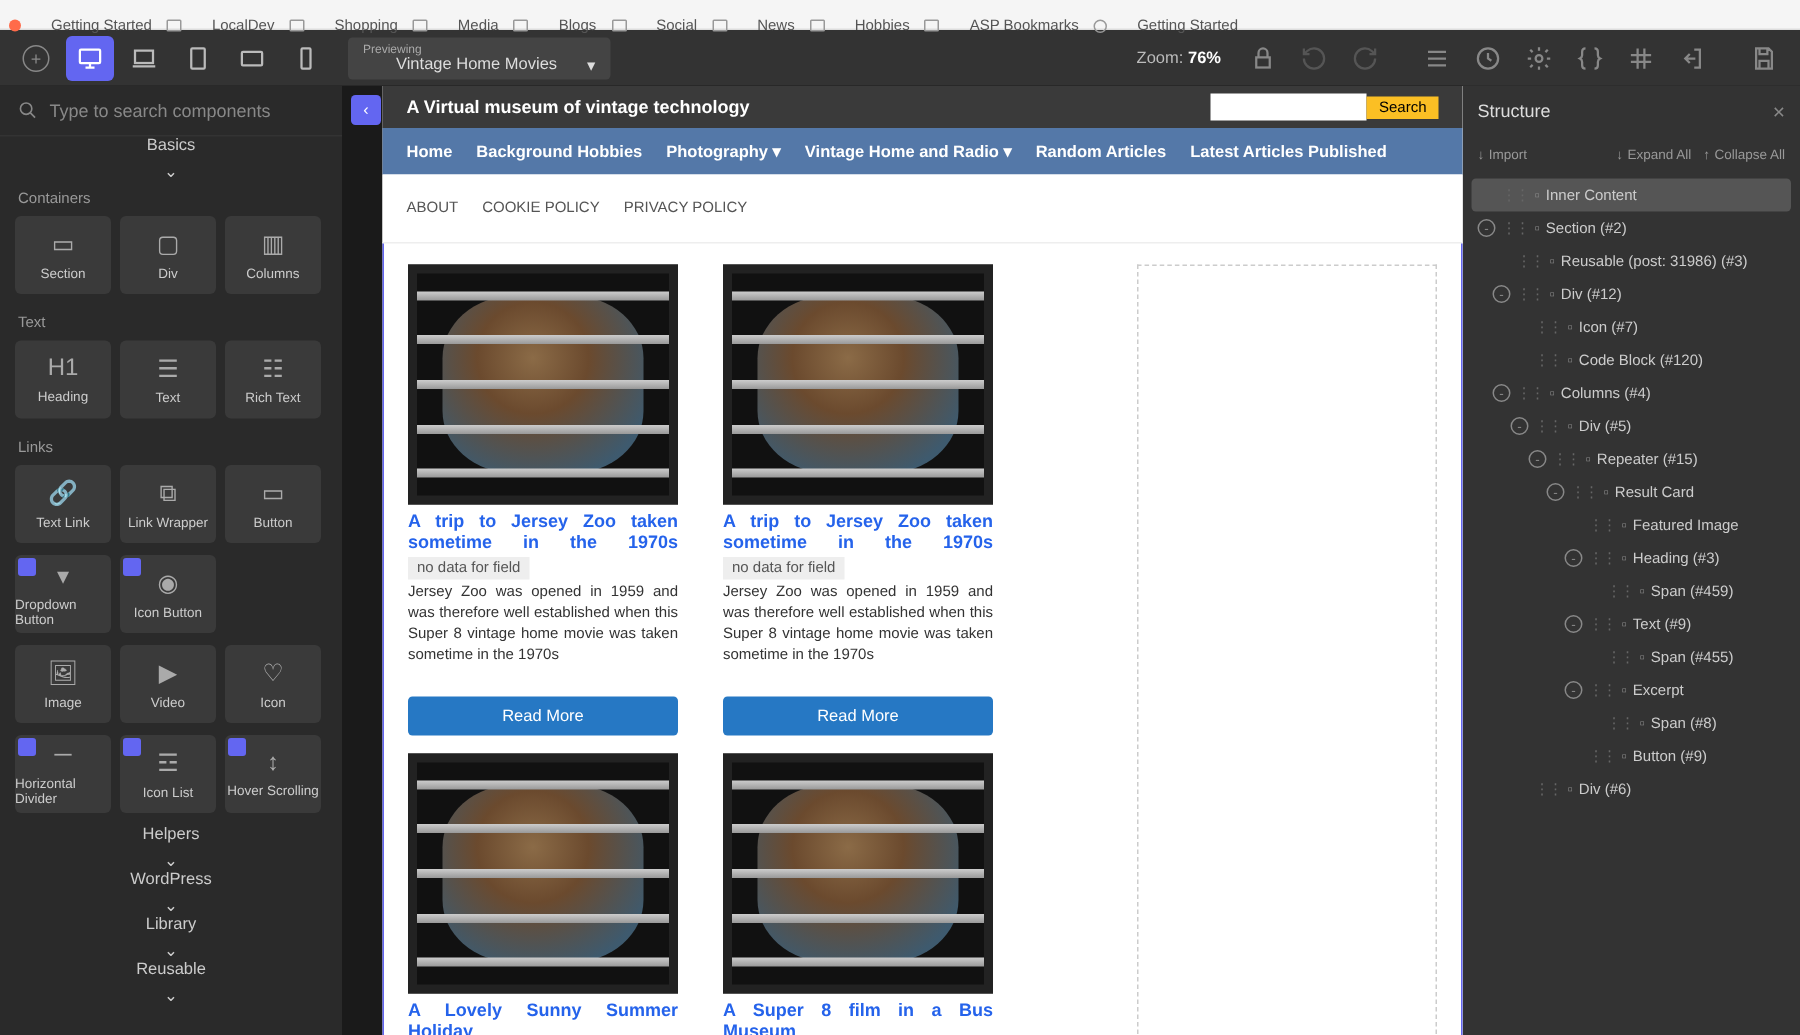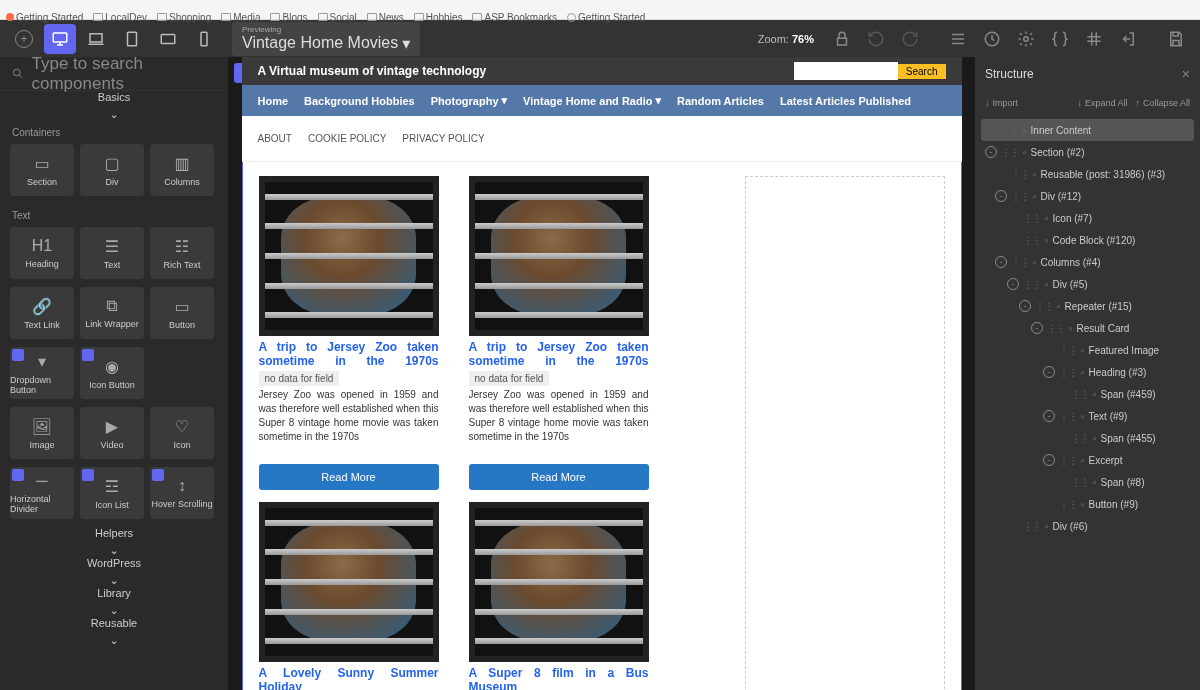--- a/index.html
+++ b/index.html
@@ -1,52 +1,52 @@
 <!DOCTYPE html>
 <html><head>
 <meta charset="utf-8">
 <style>
 * { margin:0; padding:0; box-sizing:border-box; font-family:-apple-system,BlinkMacSystemFont,"Segoe UI",sans-serif; }
 body { width:1200px; height:690px; background:#1e1e1e; overflow:hidden; }
 
 
 .bookmarks-bar { height:20px; background:#f5f5f5; display:flex; align-items:center; padding:0 6px; font-size:10px; color:#555; gap:10px; border-bottom:1px solid #ddd; }
-.bookmarks-bar .bm { display:flex; align-items:center; gap:2px; cursor:pointer;margin-top:15px; }
+.bookmarks-bar .bm { display:flex; align-items:center; gap:20px; cursor:pointer;margin-top:15px; }
 .bookmarks-bar .fold { width:10px; height:8px; border:1px solid #999; border-radius:1px; }
 .bookmarks-bar .fire { width:8px; height:8px; border-radius:50%; background:#ff6b4a; }
 .bookmarks-bar .globe { width:9px; height:9px; border:1px solid #999; border-radius:50%; }
 
 
 .top-toolbar { height:37px; background:#333; display:flex; align-items:center; padding:0 8px; gap:4px; }
 .tb-btn { width:32px; height:30px; display:flex; align-items:center; justify-content:center; border-radius:4px; cursor:pointer; color:#bbb; }
 .tb-btn.active { background:#6366f1; color:#fff; }
 .tb-btn svg { width:18px; height:18px; }
 .add-circle { width:18px; height:18px; border:1.5px solid #888; border-radius:50%; display:flex; align-items:center; justify-content:center; font-size:12px; color:#888; }
 .preview-box { margin-left:8px; background:#444; padding:3px 10px; border-radius:3px; min-width:120px; }
 .preview-box .lbl { font-size:8px; color:#aaa; }
-.preview-box .val { font-size:16px; color:#ddd; display:flex; align-items:center; gap:4px; }
+.preview-box .val { font-size:11px; color:#ddd; display:flex; align-items:center; gap:20px;margin-left:22px; }
 .zoom-area { margin-left:auto; font-size:11px; color:#bbb; margin-right:8px; }
 .zoom-area b { color:#fff; font-weight:600; }
 .tb-right { display:flex; gap:2px; }
 .tb-right .tb-btn { color:#888; }
 .tb-right .disabled { opacity:.4; }
 
 
 .main { display:flex; height:633px; }
 .left-panel { width:228px; background:#2a2a2a; display:flex; flex-direction:column; overflow-y:auto; }
-.search-row { height:34px; display:flex; align-items:center; padding:0 12px; gap:8px; color:#888; font-size:17px; border-bottom:1px solid #333; }
+.search-row { height:34px; display:flex; align-items:center; padding:0 12px; gap:8px; color:#888; font-size:12px; border-bottom:1px solid #333; }
 .accordion-hdr { height:30px; display:flex; align-items:center; justify-content:space-between; padding:0 12px; font-size:11px; color:#ccc; cursor:pointer;flex-direction:column; }
 .sect-label { font-size:10px; color:#999; padding:6px 12px; }
 .el-grid { display:flex; gap:6px; padding:0 10px 8px; flex-wrap:wrap; }
 .el-card { width:64px; height:52px; background:#3a3a3a; border-radius:4px; display:flex; flex-direction:column; align-items:center; justify-content:center; gap:4px; font-size:9px; color:#ccc; cursor:pointer; position:relative; }
 .el-card .ic { color:#aaa; font-size:16px; }
 .el-card .new-dot { position:absolute; top:2px; left:2px; width:12px; height:12px; background:#6366f1; border-radius:2px; }
 
 
-.canvas-wrap { flex:1; background:#1a1a1a; display:flex; justify-content:center; overflow:auto; position:relative; }
+.canvas-wrap { flex:1; background:#1a1a1a; display:flex; justify-content:flex-end; overflow:auto; position:relative; }
 .page-frame { width:720px; background:#fff; margin:0; position:relative; }
 .scroll-ind { position:absolute; left:6px; top:6px; width:20px; height:20px; background:#6366f1; border-radius:3px; display:flex; align-items:center; justify-content:center; color:#fff; font-size:11px; }
 .site-hdr { background:#3a3a3a; padding:5px 16px; display:flex; align-items:center; }
 .site-hdr .tagline { color:#fff; font-size:12px; font-weight:700; flex:1; }
 .site-hdr input { width:104px; height:18px; border:none; font-size:10px; padding:0 4px; }
 .site-hdr .srch-btn { background:#fbbf24; border:none; padding:2px 8px; font-size:10px; cursor:pointer; }
 .site-nav { background:#5478a8; display:flex; gap:16px; padding:9px 16px; font-size:11px; font-weight:600; }
 .site-nav a { color:#fff; text-decoration:none; display:flex; align-items:center; gap:3px; }
 .sub-nav { background:#fff; padding:17px 16px; display:flex; gap:16px; font-size:10px; color:#555; border-bottom:1px solid #eee; }
 .page-body { padding:14px 16px; border:1px solid #6366f1; border-top:none; margin:0; }
@@ -266,20 +266,21 @@
         </div>
       <div class="el-card">
           <span class="ic">☰</span>
           <span>Text</span>
         </div>
       <div class="el-card">
           <span class="ic">☷</span>
           <span>Rich Text</span>
         </div>
     </div>
+    <div class="sect-label">Links</div>
     <div class="el-grid">
       <div class="el-card">
           <span class="ic">🔗</span>
           <span>Text Link</span>
         </div>
       <div class="el-card">
           <span class="ic">⧉</span>
           <span>Link Wrapper</span>
         </div>
       <div class="el-card">

